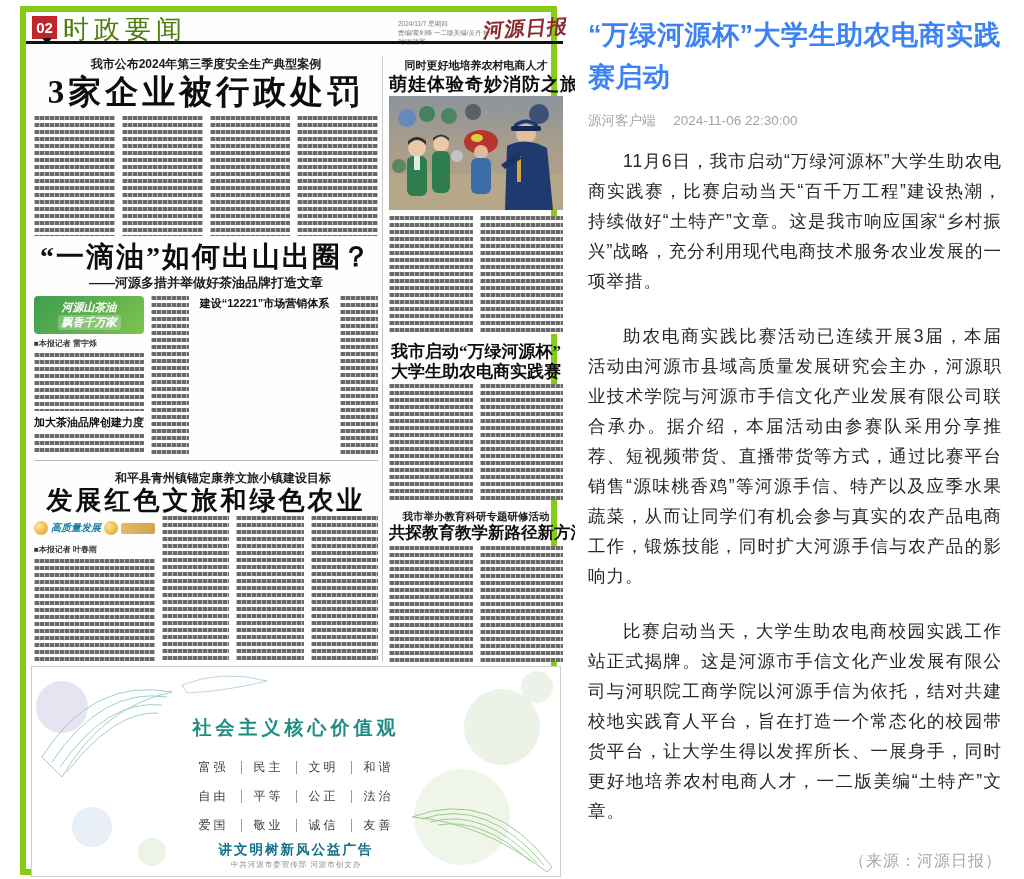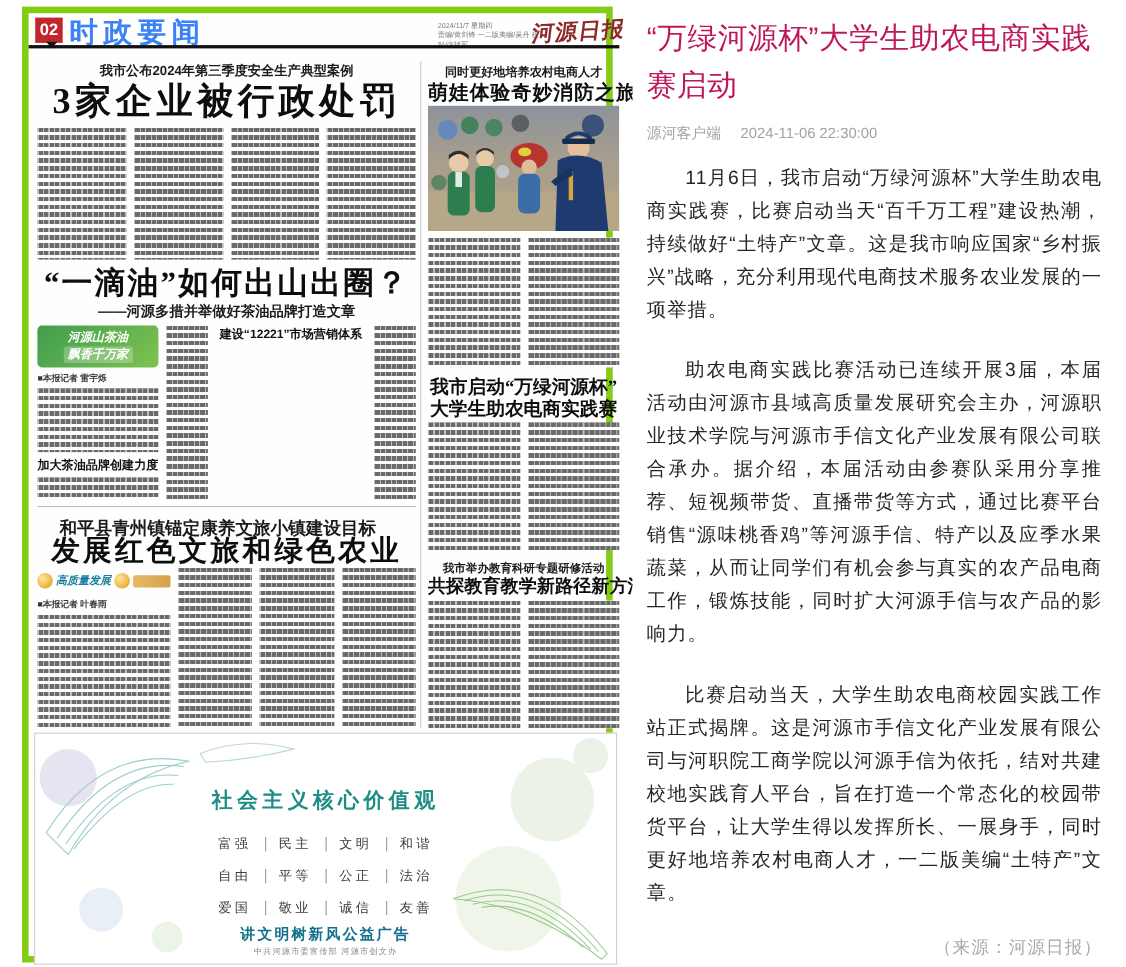--- a/index.html
+++ b/index.html
@@ -8,21 +8,21 @@
   .stage { position:relative; width:1024px; height:879px; background:#fff; overflow:hidden; }
 
   
   .page { position:absolute; left:20px; top:6px; width:537px; height:869px;
           background:#fefefe; border:6px solid #84cc16; }
   .abs { position:absolute; }
 
   .pagenum { left:6px; top:4px; width:25px; height:23px; background:#c0272d; color:#fff;
              font-weight:bold; font-size:15px; text-align:center; line-height:23px; }
   .section-title { left:37px; top:0px; font-family:"Liberation Serif","DejaVu Serif",serif;
-                   font-size:26px; font-weight:700; letter-spacing:5px; color:#3b82f6; }
+                   font-size:26px; font-weight:400; letter-spacing:5px; color:#4d7c0f; }
   .hdr-meta { left:372px; top:7px; width:100px; font-size:6.5px; color:#7a7a7a; line-height:9px; }
   .masthead { left:458px; top:3px; font-family:"Liberation Serif","DejaVu Serif",serif;
               font-size:20px; font-weight:800; color:#8e2a2b; transform:skewX(-10deg) rotate(-3deg);
               letter-spacing:1px; white-space:nowrap; }
   .rule { left:0; top:29px; width:537px; height:3px; background:#111; }
   .rule-orn { left:16px; top:26px; width:0; height:0; border-left:5px solid transparent;
               border-right:5px solid transparent; border-top:6px solid #111; }
 
   .kicker { font-weight:bold; color:#1b1b1b; text-align:center; }
   .headline { font-family:"Liberation Serif","DejaVu Serif",serif; font-weight:800; color:#0d0d0d;
@@ -60,21 +60,21 @@
   .ad-row span.v { font-size:12px; color:#3c3c3c; letter-spacing:3px; padding:0 12px; }
   .ad-row span.sep { width:1px; height:13px; background:#9a9a9a; }
   .ad-slogan { position:absolute; left:0; top:174px; width:100%; text-align:center;
                font-size:13.5px; font-weight:800; color:#13708a; letter-spacing:2px; }
   .ad-credit { position:absolute; left:0; top:193px; width:100%; text-align:center;
                font-size:7.5px; color:#8a8a8a; letter-spacing:1px; }
 
   
   .article { position:absolute; left:575px; top:0; width:449px; height:879px; background:#fff;
              padding:14px 22px 0 13px; }
-  .article h1 { font-size:27px; line-height:42px; font-weight:400; color:#be185d; letter-spacing:.5px; }
+  .article h1 { font-size:27px; line-height:42px; font-weight:700; color:#3b82f6; letter-spacing:.5px; }
   .article .meta { margin-top:14px; font-size:13.5px; color:#a3a3a3; }
   .article .meta .dt { margin-left:14px; }
   .article .body { margin-top:16px; }
   .article .body p { font-size:17.5px; line-height:30px; color:#262626; letter-spacing:1px;
                      text-align:justify; text-indent:2em; margin-bottom:25px; }
   .article .attribution { text-align:right; font-size:16px; color:#a8a8a8; letter-spacing:1px; margin-top:6px; }
 </style>
 </head>
 <body>
 
@@ -170,21 +170,21 @@
       <div style="display:flex; flex-direction:row; gap:4px;">
         <div class="tx" style="height:18px;"></div>
         <div class="crosshead">建设“12221”市场营销体系</div>
         <div class="tx" style="flex:1;"></div>
       </div>
       <div class="tx"></div>
     </div>
 
     <div class="abs hdiv" style="left:8px; top:448px; width:344px;"></div>
 
-    <div class="abs kicker" style="left:0; top:458px; width:344px; font-size:16px;">和平县青州镇锚定康养文旅小镇建设目标</div>
+    <div class="abs kicker" style="left:25px; top:458px; width:344px; font-size:12px;">和平县青州镇锚定康养文旅小镇建设目标</div>
     <div class="abs headline" style="left:8px; top:471px; width:344px; font-size:26px; letter-spacing:3px;">发展红色文旅和绿色农业</div>
     <div class="abs cols" style="left:8px; top:504px; width:344px; height:146px;">
       <div style="display:flex; flex-direction:column; gap:4px;">
         <div class="badge-hq">
           <span class="coin"></span>
           <span class="t1">高质量发展</span>
           <span class="coin"></span>
           <span class="t2"></span>
         </div>
         <div class="byline">■本报记者 叶春雨</div>

